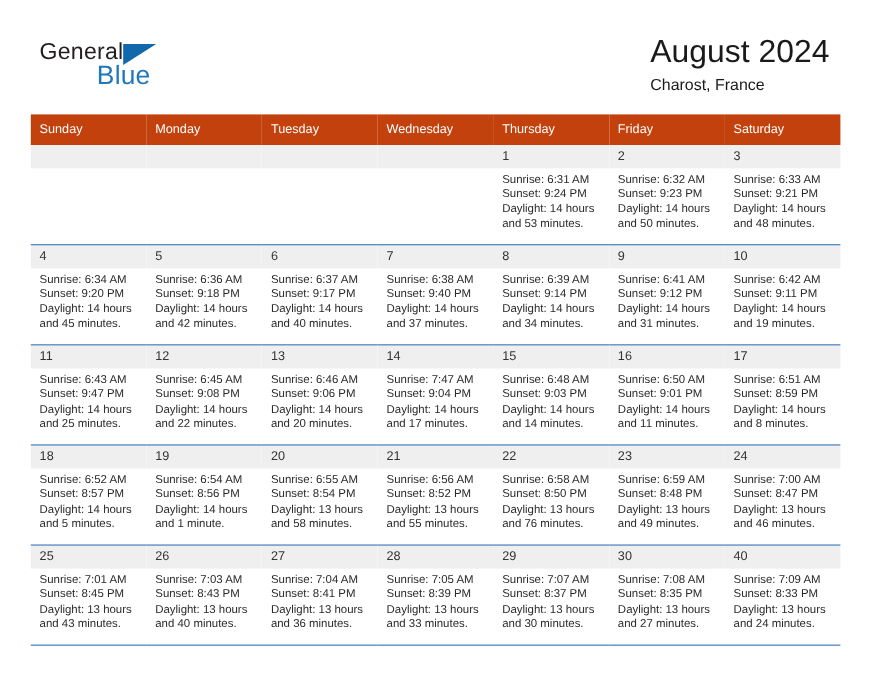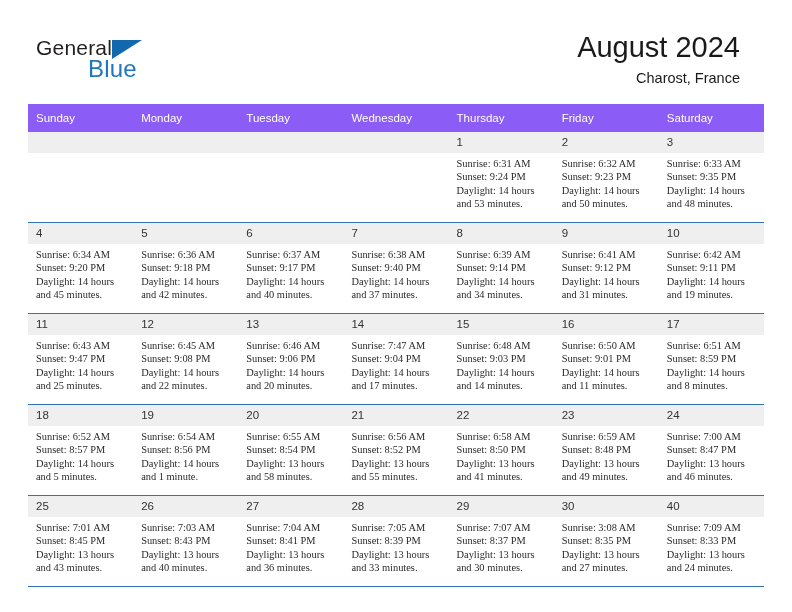--- a/index.html
+++ b/index.html
@@ -59,23 +59,22 @@
     left: 76px;
     top: 4px;
     width: 0;
     height: 0;
     border-left: 30px solid #1168ad;
     border-bottom: 19px solid transparent;
   }
 
   .title-block {
     position: absolute;
-    right: 52px;
+    right: 38px;
     top: 30px;
-    text-align: right;
   }
   .cal-title {
     font-size: 29px;
     color: #1a1a1a;
     line-height: 34px;
     white-space: nowrap;
   }
   .cal-subtitle {
     font-size: 14.5px;
     color: #1a1a1a;
@@ -87,21 +86,21 @@
   
   .cal {
     position: absolute;
     left: 28px;
     top: 104px;
     width: 736px;
     border-collapse: collapse;
     table-layout: fixed;
   }
   .cal th {
-    background: #8b5cf6;
+    background: #c2410c;
     color: #ffffff;
     font-size: 11.5px;
     font-weight: normal;
     text-align: left;
     padding: 5px 0 5px 8px;
     height: 18px;
     border: none;
   }
   .cal td {
     vertical-align: top;
@@ -127,21 +126,20 @@
     line-height: 13px;
   }
   .daynum.empty {
     color: transparent;
   }
   .cell-body {
     padding: 4px 7px 0 8px;
     font-size: 10.4px;
     line-height: 13.3px;
     color: #2a2a2a;
-    font-family: Liberation Serif, serif;
   }
   .cell-body div {
     white-space: nowrap;
   }
   .cell.blank .daynum {
     background: #efeff0;
   }
 </style>
 </head>
 <body>
@@ -202,21 +200,21 @@
               <div>Sunrise: 6:32 AM</div>
               <div>Sunset: 9:23 PM</div>
               <div>Daylight: 14 hours</div>
               <div>and 50 minutes.</div>
             </div>
           </td>
           <td class="cell">
             <div class="daynum">3</div>
             <div class="cell-body">
               <div>Sunrise: 6:33 AM</div>
-              <div>Sunset: 9:35 PM</div>
+              <div>Sunset: 9:21 PM</div>
               <div>Daylight: 14 hours</div>
               <div>and 48 minutes.</div>
             </div>
           </td>
         </tr>
         <tr class="week">
           <td class="cell">
             <div class="daynum">4</div>
             <div class="cell-body">
               <div>Sunrise: 6:34 AM</div>
@@ -381,21 +379,21 @@
               <div>Daylight: 13 hours</div>
               <div>and 55 minutes.</div>
             </div>
           </td>
           <td class="cell">
             <div class="daynum">22</div>
             <div class="cell-body">
               <div>Sunrise: 6:58 AM</div>
               <div>Sunset: 8:50 PM</div>
               <div>Daylight: 13 hours</div>
-              <div>and 41 minutes.</div>
+              <div>and 76 minutes.</div>
             </div>
           </td>
           <td class="cell">
             <div class="daynum">23</div>
             <div class="cell-body">
               <div>Sunrise: 6:59 AM</div>
               <div>Sunset: 8:48 PM</div>
               <div>Daylight: 13 hours</div>
               <div>and 49 minutes.</div>
             </div>
@@ -452,21 +450,21 @@
             <div class="cell-body">
               <div>Sunrise: 7:07 AM</div>
               <div>Sunset: 8:37 PM</div>
               <div>Daylight: 13 hours</div>
               <div>and 30 minutes.</div>
             </div>
           </td>
           <td class="cell">
             <div class="daynum">30</div>
             <div class="cell-body">
-              <div>Sunrise: 3:08 AM</div>
+              <div>Sunrise: 7:08 AM</div>
               <div>Sunset: 8:35 PM</div>
               <div>Daylight: 13 hours</div>
               <div>and 27 minutes.</div>
             </div>
           </td>
           <td class="cell">
             <div class="daynum">40</div>
             <div class="cell-body">
               <div>Sunrise: 7:09 AM</div>
               <div>Sunset: 8:33 PM</div>

